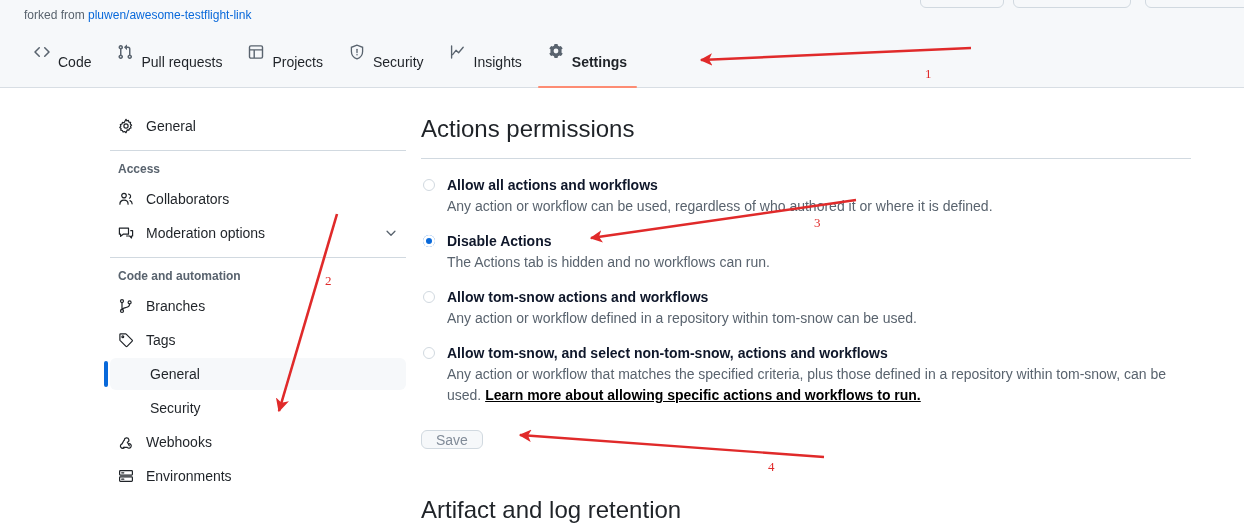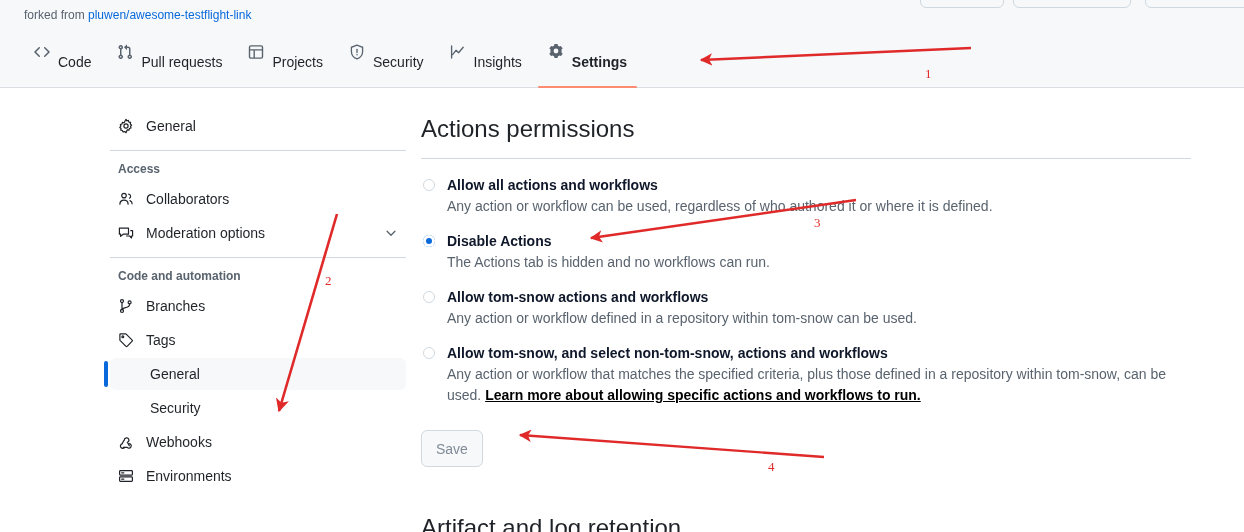--- a/index.html
+++ b/index.html
@@ -114,21 +114,21 @@
     font-size: 14px; font-weight: 700; color: #0f172a;
     line-height: 20px; cursor: pointer;
   }
   .radio-desc {
     font-size: 14px; color: #59636e; line-height: 21px; margin-top: 1px;
   }
   .inline-link { color: #000000; text-decoration: underline; font-weight: bold; }
 
   .save-btn {
     display: inline-flex; align-items: center; justify-content: center;
-    height: 37px; padding: 0 14px; margin-top: 10px;
+    height: 19px; padding: 0 14px; margin-top: 10px;
     font-size: 14px; font-family: inherit; color: #818b98;
     background: #f6f8fa; border: 1px solid #d1d9e0;
     border-radius: 6px; cursor: default;
   }
 
   .section-title {
     font-size: 24px; font-weight: 400; line-height: 34px;
     color: #1f2328; margin: 44px 0 0 0;
   }
 

